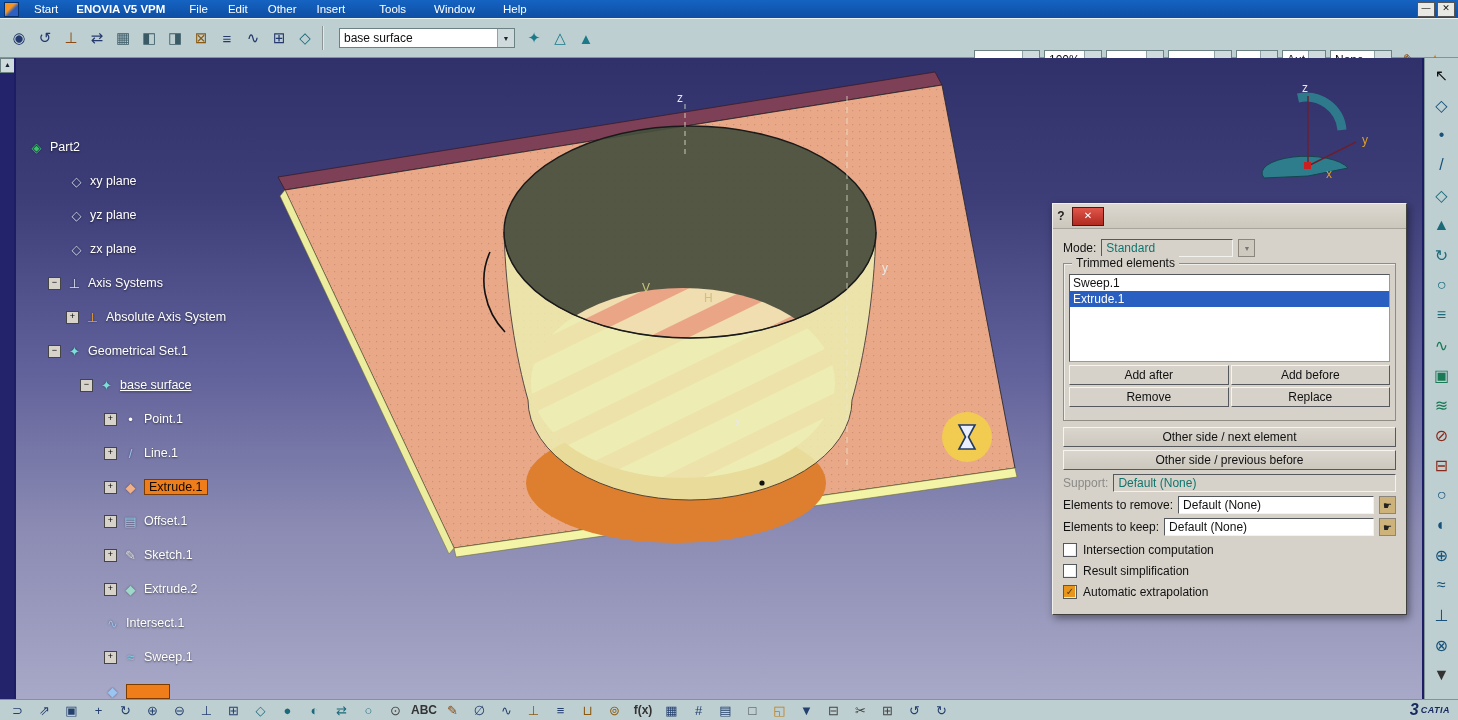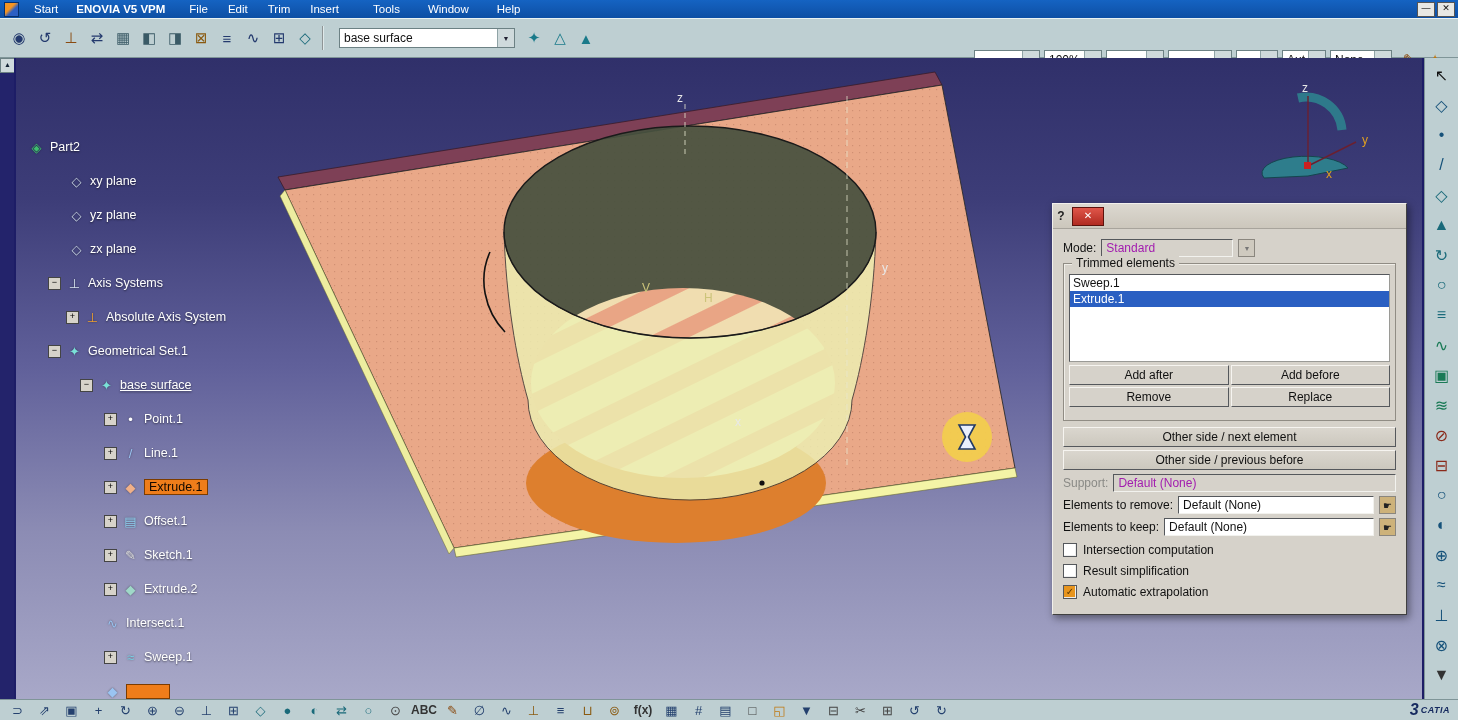--- a/index.html
+++ b/index.html
@@ -78,21 +78,21 @@
   .dlg-help{width:16px;text-align:center;font-weight:bold;color:#222;}
   .dlg-close{width:30px;height:17px;margin:0 3px;background:linear-gradient(180deg,#e0564a,#b02a20);
     border:1px solid #5c120c;color:#fff;font-size:10px;line-height:15px;text-align:center;}
   .dlg-body{padding:6px 10px 8px 10px;}
   .row{display:flex;align-items:center;gap:5px;margin:4px 0;}
   .lbl{white-space:nowrap;}
   .lbl.dis{color:#8a8a86;}
   .inset{background:#fff;border:1px solid #9a9a96;border-top-color:#55585c;border-left-color:#55585c;
     border-bottom-color:#f2f2ee;border-right-color:#f2f2ee;height:18px;display:flex;align-items:center;
     padding:0 4px;box-sizing:border-box;font-size:12px;}
-  .inset.dis{background:#d6d2ca;color:#a21caf;}
+  .inset.dis{background:#d6d2ca;color:#0f766e;}
   .ddbtn{width:17px;height:18px;background:#cfcabf;border:1px solid #8a867e;display:flex;align-items:center;
     justify-content:center;font-size:7px;color:#777;flex:none;box-sizing:border-box;}
   .groupbox{border:1px solid #908c84;box-shadow:inset 1px 1px 0 #f0eee8;margin:6px 0 6px 0;position:relative;padding:10px 5px 5px 5px;}
   .gb-label{position:absolute;top:-8px;left:8px;background:#d6d2ca;padding:0 4px;font-size:12px;}
   .listbox{background:#fff;border:1px solid #9a9a96;border-top-color:#55585c;border-left-color:#55585c;height:86px;overflow:hidden;}
   .lrow{height:16px;line-height:16px;padding:0 3px;font-size:12px;}
   .lrow.sel{background:#2a5fc2;color:#fff;}
   .b3{background:#d6d2ca;border:1px solid #55585c;border-top-color:#f6f4f0;border-left-color:#f6f4f0;
     height:20px;display:flex;align-items:center;justify-content:center;font-size:12px;box-sizing:border-box;cursor:default;}
   .btngrid{display:grid;grid-template-columns:1fr 1fr;gap:2px;margin:3px 0;}
@@ -112,21 +112,21 @@
 <body>
 
 <div id="app">
 
   <div class="titlebar">
     <span class="appicon"></span>
     <span class="menu-item">Start</span>
     <span class="menu-item app">ENOVIA V5 VPM</span>
     <span class="menu-item">File</span>
     <span class="menu-item">Edit</span>
-    <span class="menu-item">Trim</span>
+    <span class="menu-item">Other</span>
     <span class="menu-item">Insert</span>
     <span class="menu-item" style="margin-left:14px">Tools</span>
     <span class="menu-item" style="margin-left:8px">Window</span>
     <span class="menu-item" style="margin-left:8px">Help</span>
     <span class="win-controls">
       <span class="winbtn">—</span>
       <span class="winbtn">✕</span>
     </span>
   </div>
 

